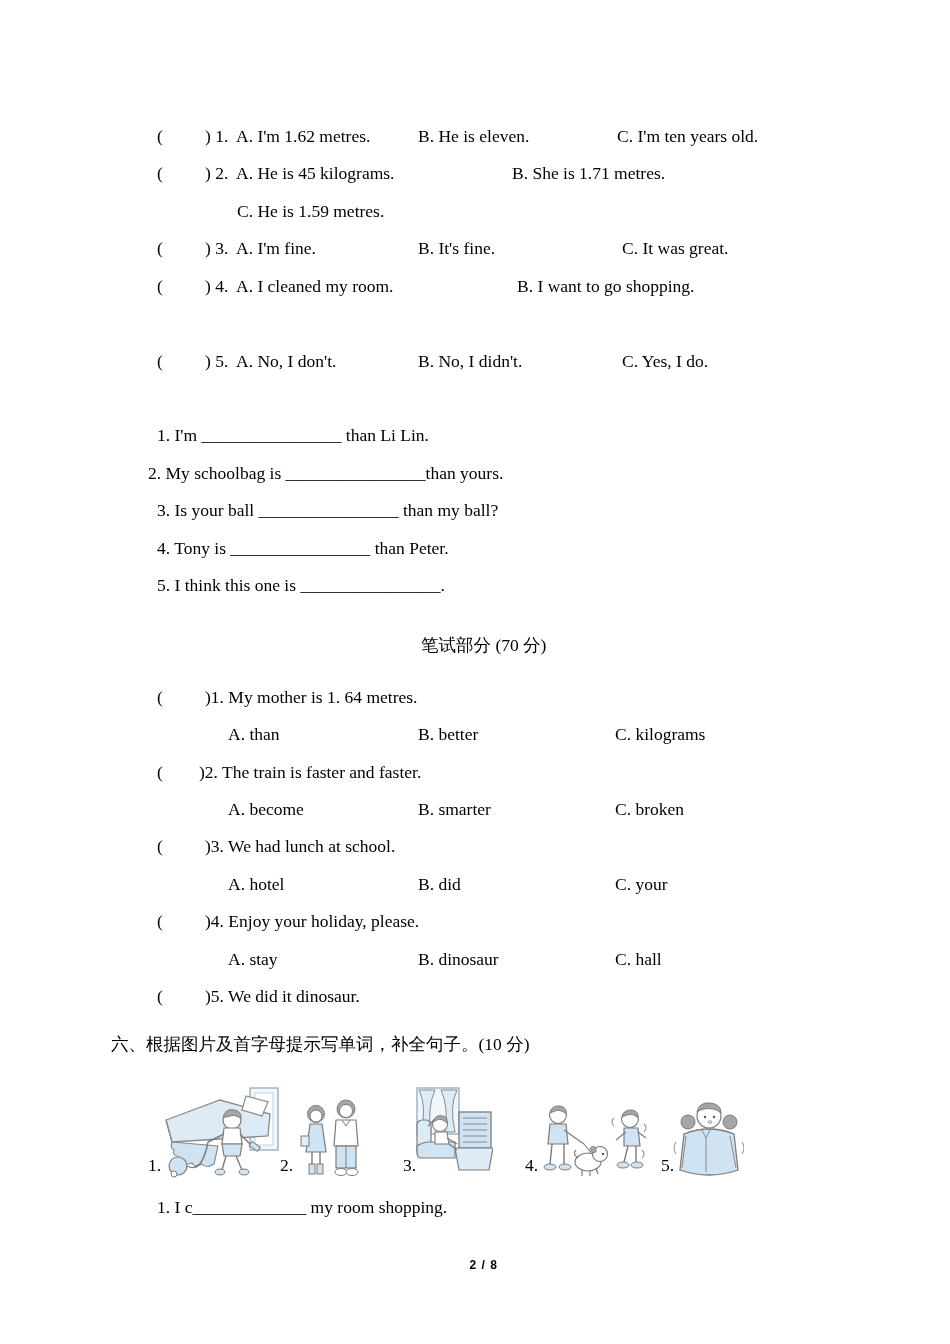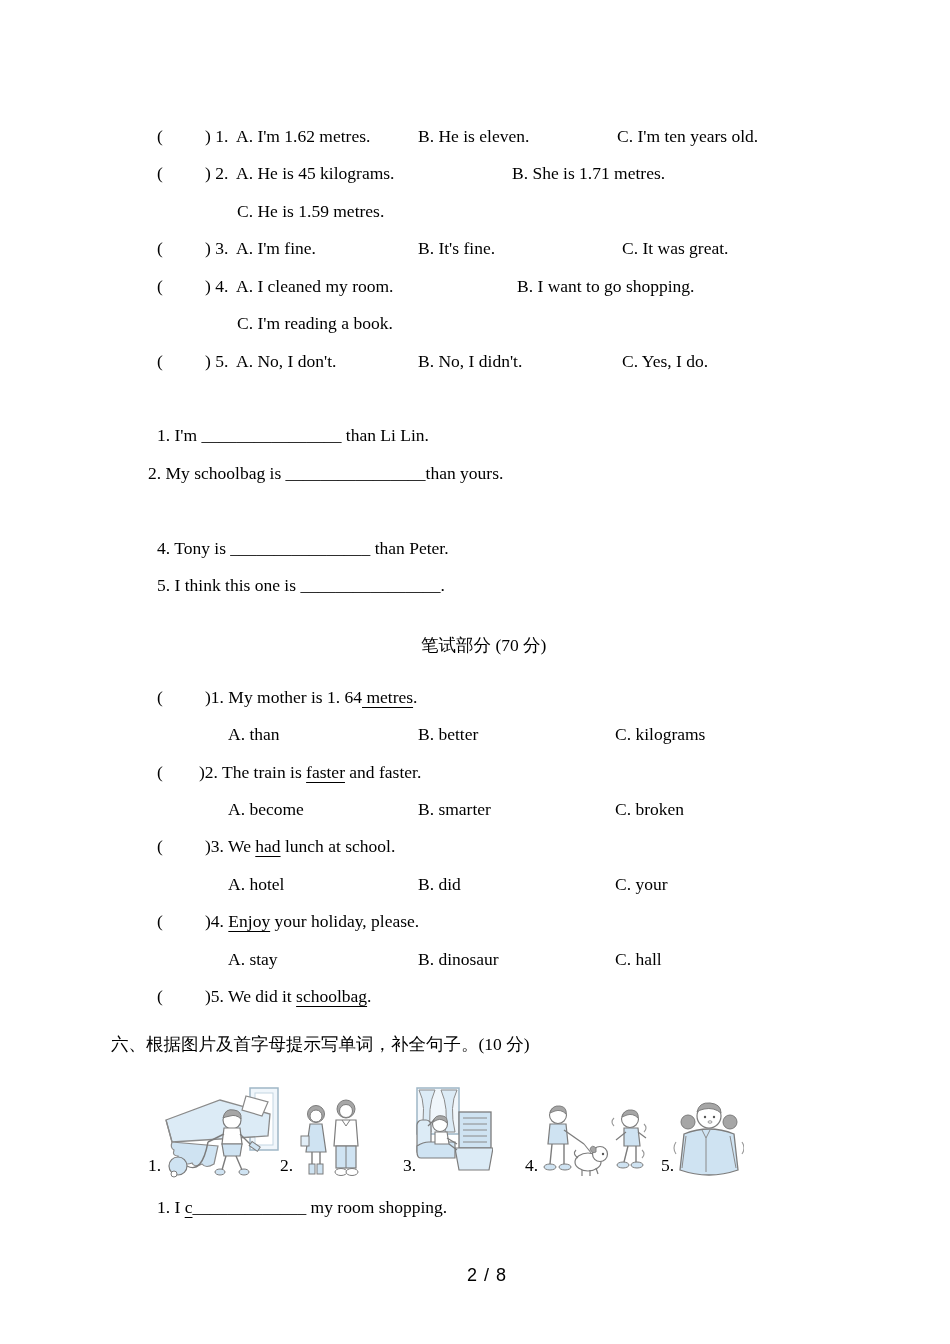--- a/index.html
+++ b/index.html
@@ -3,25 +3,25 @@
 <meta charset="utf-8">
 <style>
   html,body{margin:0;padding:0;background:#ffffff;}
   .page{
     position:relative;width:950px;height:1344px;background:#ffffff;
     font-family:"Liberation Serif","DejaVu Serif",serif;
     font-size:17.5px;color:#000;overflow:hidden;
   }
   .line{position:absolute;left:0;width:100%;height:27px;white-space:pre;}
   .abs{position:absolute;top:0;white-space:pre;}
-  .ul{text-decoration:underline;text-underline-offset:4px;}
+  .ul{text-underline-offset:4px;}
   .center{text-align:center;}
   .pagenum{
     font-family:"Liberation Sans","DejaVu Sans",sans-serif;
-    font-weight:normal;font-size:18px;letter-spacing:1px;
+    font-weight:bold;font-size:12px;letter-spacing:1px;
   }
   .pic{position:absolute;}
   svg{display:block;}
 </style>
 </head>
 <body>
 
 <div class="page">
 
   <div class="line" style="top:126px">
@@ -46,37 +46,37 @@
     <span class="abs" style="left:236px">A. I'm fine.</span>
     <span class="abs" style="left:418px">B. It's fine.</span>
     <span class="abs" style="left:622px">C. It was great.</span>
   </div>
   <div class="line" style="top:276px">
     <span class="abs" style="left:157px">(</span>
     <span class="abs" style="left:205px">) 4.</span>
     <span class="abs" style="left:236px">A. I cleaned my room.</span>
     <span class="abs" style="left:517px">B. I want to go shopping.</span>
   </div>
-  <div class="line" style="top:313px">
-    <span class="abs" style="left:237px">C. I'm reading a book.</span>
-  </div>
   <div class="line" style="top:351px">
     <span class="abs" style="left:157px">(</span>
     <span class="abs" style="left:205px">) 5.</span>
     <span class="abs" style="left:236px">A. No, I don't.</span>
     <span class="abs" style="left:418px">B. No, I didn't.</span>
     <span class="abs" style="left:622px">C. Yes, I do.</span>
   </div>
 
   <div class="line" style="top:425px">
     <span class="abs" style="left:157px">1. I'm ________________ than Li Lin.</span>
   </div>
   <div class="line" style="top:463px">
     <span class="abs" style="left:148px">2. My schoolbag is ________________than yours.</span>
   </div>
+  <div class="line" style="top:500px">
+    <span class="abs" style="left:157px">3. Is your ball ________________ than my ball?</span>
+  </div>
   <div class="line" style="top:538px">
     <span class="abs" style="left:157px">4. Tony is ________________ than Peter.</span>
   </div>
   <div class="line" style="top:575px">
     <span class="abs" style="left:157px">5. I think this one is ________________.</span>
   </div>
 
   <div class="line center" style="top:612px">
     <span>笔试部分 (70 分)</span>
   </div>
@@ -112,21 +112,21 @@
     <span class="abs" style="left:157px">(</span>
     <span class="abs" style="left:205px"><span>)4. </span><span class="ul">Enjoy</span><span> your holiday, please.</span></span>
   </div>
   <div class="line" style="top:949px">
     <span class="abs" style="left:228px">A. stay</span>
     <span class="abs" style="left:418px">B. dinosaur</span>
     <span class="abs" style="left:615px">C. hall</span>
   </div>
   <div class="line" style="top:986px">
     <span class="abs" style="left:157px">(</span>
-    <span class="abs" style="left:205px"><span>)5. We did it </span><span class="ul">schoolbag</span><span>.</span></span>
+    <span class="abs" style="left:205px"><span>)5. We did it </span><span class="ul">dinosaur</span><span>.</span></span>
   </div>
 
   <div class="line" style="top:1032px">
     <span class="abs" style="left:111px">六、根据图片及首字母提示写单词，补全句子。(10 分)</span>
   </div>
 
   <div>
     <span class="abs" style="left:148px;top:1155px">1.</span>
     <span class="abs" style="left:280px;top:1155px">2.</span>
     <span class="abs" style="left:403px;top:1155px">3.</span>

